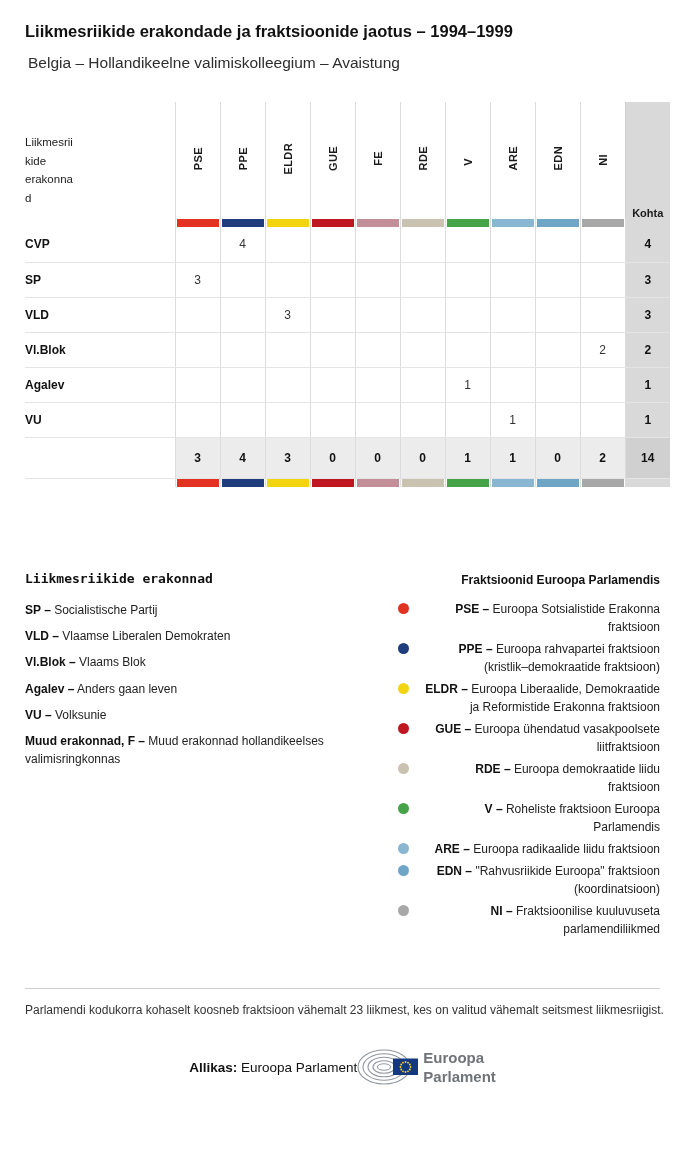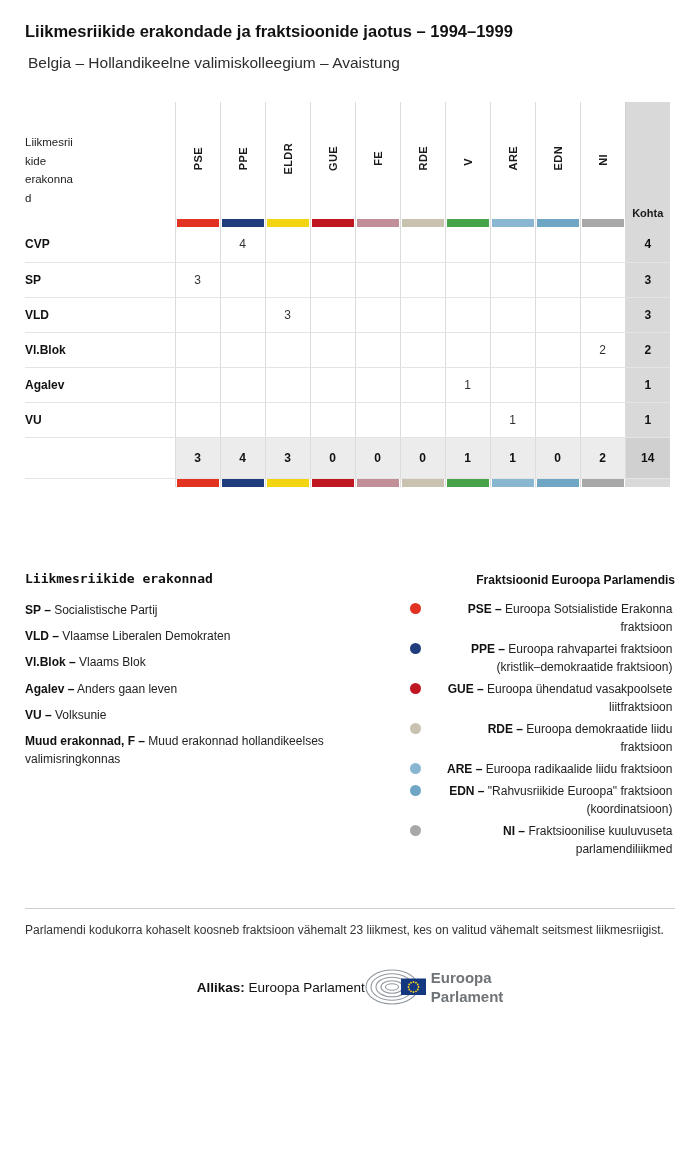--- a/index.html
+++ b/index.html
@@ -1,21 +1,21 @@
 <!DOCTYPE html>
 <html><head>
 <meta charset="utf-8">
 <style>
   * { box-sizing: border-box; }
   html,body { margin:0; padding:0; }
   body {
     width:700px; height:1150px; background:#ffffff; overflow:hidden;
     font-family:"Liberation Sans","DejaVu Sans",sans-serif; color:#1a1a1a;
   }
-  .page { padding:14px 25px 0 25px; height:834px; }
+  .page { padding:14px 40px 0 25px; height:834px; }
 
   
   .title { font-size:16.5px; font-weight:700; margin:8px 0 0 0; color:#111; }
   .subtitle { font-size:15.5px; font-weight:400; margin:13px 0 0 3px; color:#2e2e2e; }
 
   
   table.dist { border-collapse:collapse; table-layout:fixed; width:645px; margin-top:30px; }
   table.dist th, table.dist td { padding:0; }
   col.c-label { width:150px; }
   col.c-num { width:45px; }
@@ -303,26 +303,34 @@
       <ul class="faction-list" id="faction-list">
           <li>
             <span class="dot" style="background:#e23222"></span>
             <span class="ftext"><strong>PSE –</strong> Euroopa Sotsialistide Erakonna fraktsioon</span>
           </li>
           <li>
             <span class="dot" style="background:#1f3c7d"></span>
             <span class="ftext"><strong>PPE –</strong> Euroopa rahvapartei fraktsioon (kristlik–demokraatide fraktsioon)</span>
           </li>
           <li>
+            <span class="dot" style="background:#f2d410"></span>
+            <span class="ftext"><strong>ELDR –</strong> Euroopa Liberaalide, Demokraatide ja Reformistide Erakonna fraktsioon</span>
+          </li>
+          <li>
             <span class="dot" style="background:#c01622"></span>
             <span class="ftext"><strong>GUE –</strong> Euroopa ühendatud vasakpoolsete liitfraktsioon</span>
           </li>
           <li>
             <span class="dot" style="background:#c9c2b0"></span>
             <span class="ftext"><strong>RDE –</strong> Euroopa demokraatide liidu fraktsioon</span>
+          </li>
+          <li>
+            <span class="dot" style="background:#47a347"></span>
+            <span class="ftext"><strong>V –</strong> Roheliste fraktsioon Euroopa Parlamendis</span>
           </li>
           <li>
             <span class="dot" style="background:#89b7d1"></span>
             <span class="ftext"><strong>ARE –</strong> Euroopa radikaalide liidu fraktsioon</span>
           </li>
           <li>
             <span class="dot" style="background:#6fa6c6"></span>
             <span class="ftext"><strong>EDN –</strong> "Rahvusriikide Euroopa" fraktsioon (koordinatsioon)</span>
           </li>
           <li>

